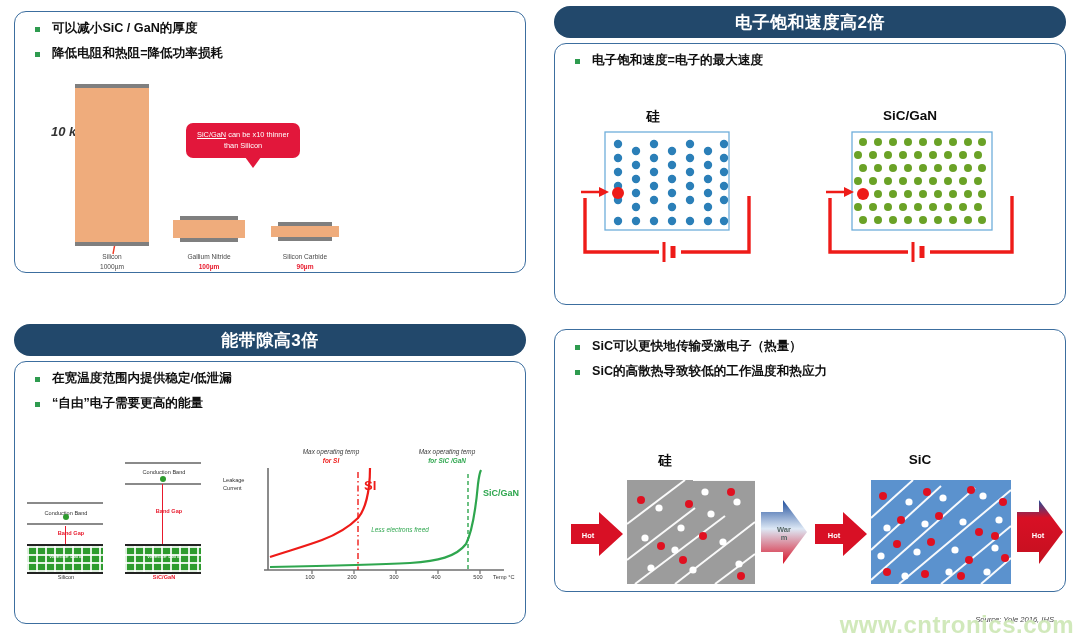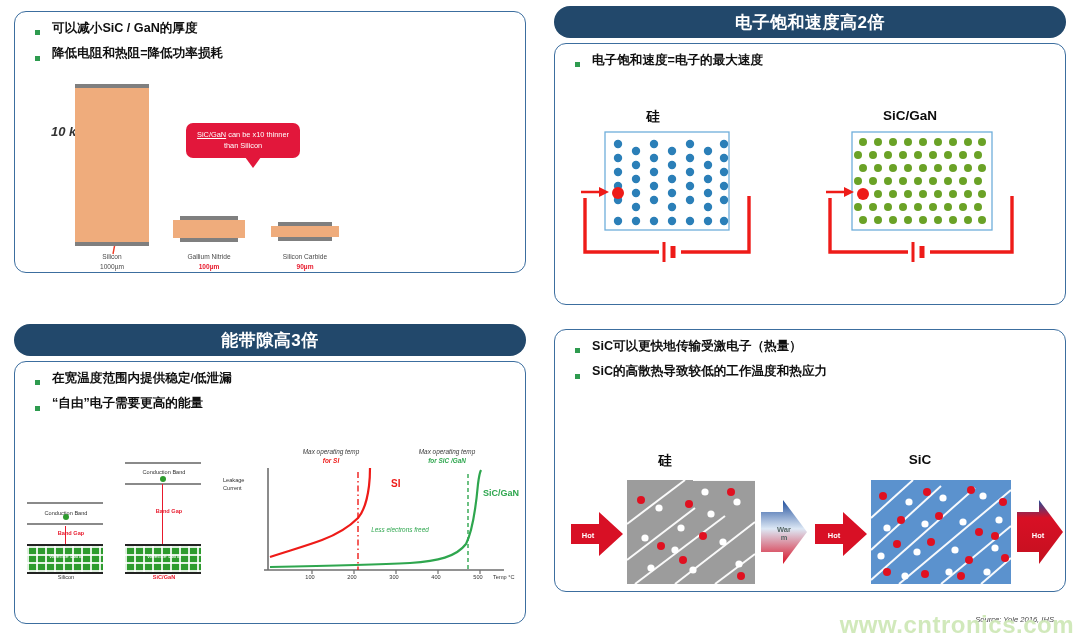--- a/index.html
+++ b/index.html
@@ -30,21 +30,21 @@
     margin-top:5px;
     border:1.4px solid #3C6E9F;
     border-radius:12px;
     background:#ffffff;
     height:calc(100% - 46px);
     box-sizing:border-box;
     position:relative;
     overflow:hidden;
   }
   .bullets{padding:9px 0 0 16px;}
-  .bullet{display:flex;align-items:flex-end;margin-bottom:11px;}
+  .bullet{display:flex;align-items:flex-start;margin-bottom:11px;}
   .bdot{width:5px;height:5px;background:#2E9B4F;margin:6px 12px 0 4px;flex:none;}
   .btxt{font-size:12.6px;font-weight:bold;color:#101010;line-height:1.15;}
   .fig{position:absolute;left:0;right:0;bottom:0;top:64px;}
 
   
   .p1-kv{position:absolute;left:36px;top:48px;font-size:13px;font-style:italic;font-weight:bold;color:#333;}
   .bolt{position:absolute;left:92px;top:10px;}
   .bar{position:absolute;background:#EFAC7C;}
   .elec{position:absolute;background:#7F7F7F;height:4px;}
   .cap{position:absolute;text-align:center;font-size:6.6px;color:#4A4A4A;line-height:1.5;width:90px;}
@@ -354,21 +354,21 @@
           </svg>
 
           <span class="ital" style="left:268px;top:22px;width:96px;">
             <span>Max operating temp</span><br>
             <span style="color:#EE1B18;font-weight:bold;">for SI</span>
           </span>
           <span class="ital" style="left:380px;top:22px;width:104px;">
             <span>Max operating temp</span><br>
             <span style="color:#2EA64E;font-weight:bold;">for SiC /GaN</span>
           </span>
-          <span style="position:absolute;left:376px;top:52px;font-size:10px;font-weight:bold;color:#EE1B18;">SI</span>
+          <span style="position:absolute;left:349px;top:52px;font-size:13px;font-weight:bold;color:#EE1B18;">SI</span>
           <span style="position:absolute;left:468px;top:62px;font-size:9px;font-weight:bold;color:#2EA64E;">SiC/GaN</span>
           <span class="ital" style="left:330px;top:100px;width:110px;color:#2EA64E;">Less electrons freed</span>
 
           <span class="tinylbl" style="left:283px;top:148px;width:24px;">100</span>
           <span class="tinylbl" style="left:325px;top:148px;width:24px;">200</span>
           <span class="tinylbl" style="left:367px;top:148px;width:24px;">300</span>
           <span class="tinylbl" style="left:409px;top:148px;width:24px;">400</span>
           <span class="tinylbl" style="left:451px;top:148px;width:24px;">500</span>
           <span class="tinylbl" style="left:478px;top:148px;width:44px;text-align:left;">Temp °C</span>
         </div>

